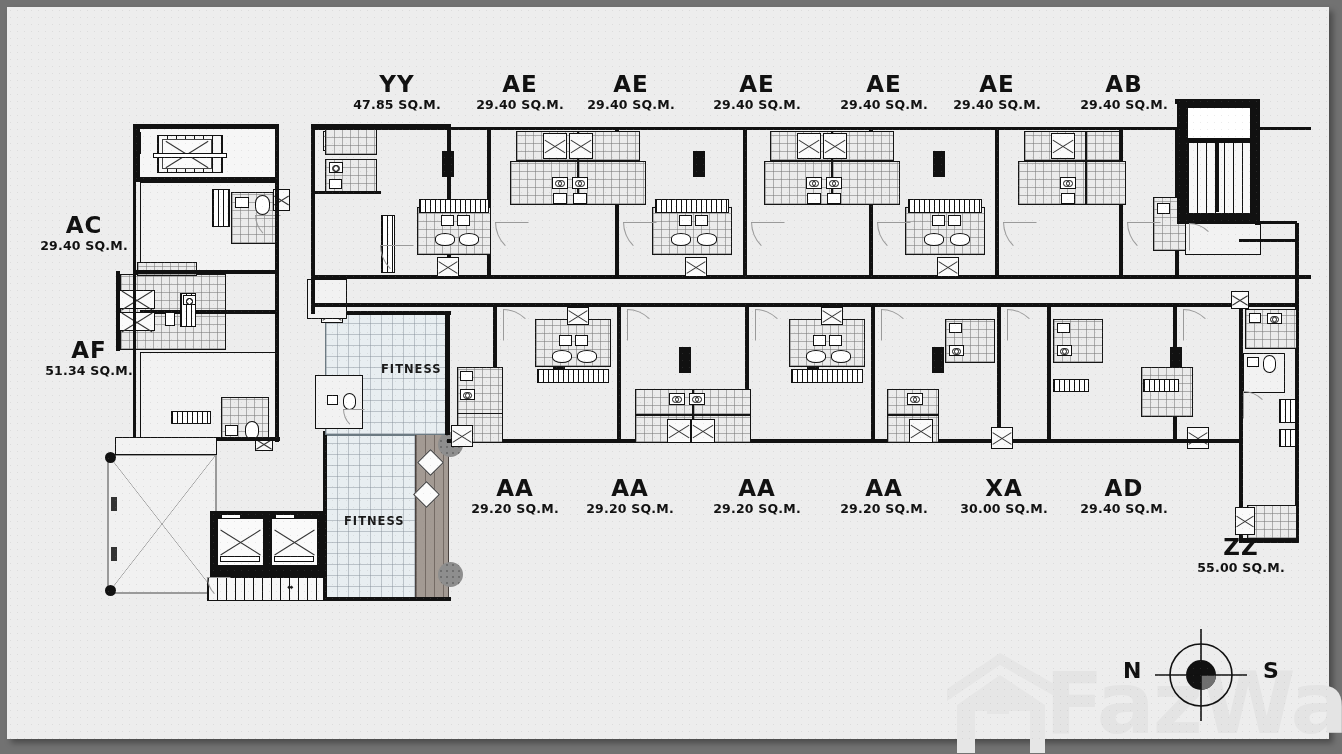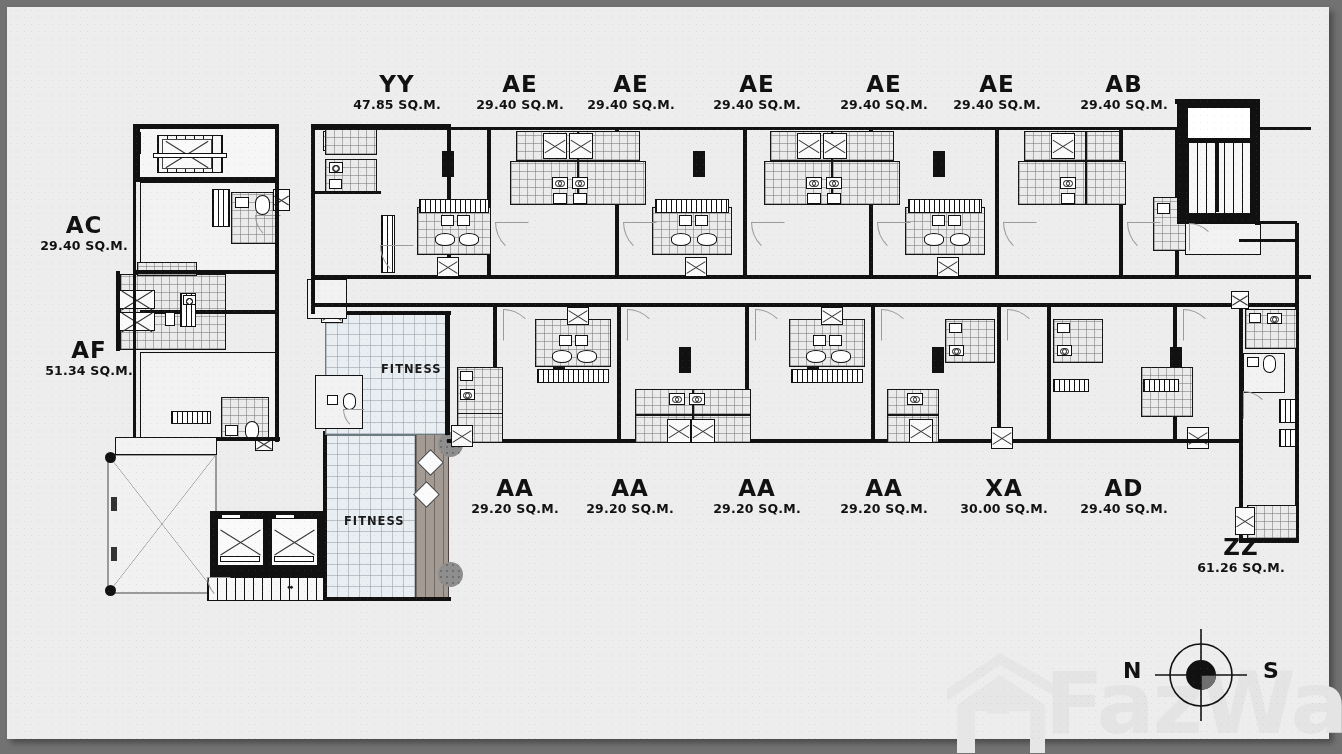--- a/index.html
+++ b/index.html
@@ -431,21 +431,21 @@
     <div class="code">XA</div>
     <div class="area">30.00 SQ.M.</div>
   </div>
   <div class="lab" style="left:1067px;top:470px;width:100px;">
     <div class="code">AD</div>
     <div class="area">29.40 SQ.M.</div>
   </div>
 
   <div class="lab" style="left:1184px;top:529px;width:100px;">
     <div class="code">ZZ</div>
-    <div class="area">61.26 SQ.M.</div>
+    <div class="area">55.00 SQ.M.</div>
   </div>
 
   <div id="compass">
     <div class="lt" style="left:6px;top:33px;">N</div>
     <div class="lt" style="left:146px;top:33px;">S</div>
     <svg style="position:absolute;left:34px;top:0;width:100px;height:100px;" viewBox="0 0 100 100">
       <circle cx="50" cy="50" r="31" fill="none" stroke="#111" stroke-width="1.6"></circle>
       <circle cx="50" cy="50" r="15" fill="#111"></circle>
       <path d="M50 50 L65 50 A15 15 0 0 1 50 65 Z" fill="#6f6f6f"></path>
       <line x1="50" y1="4" x2="50" y2="96" stroke="#111" stroke-width="1.6"></line>

